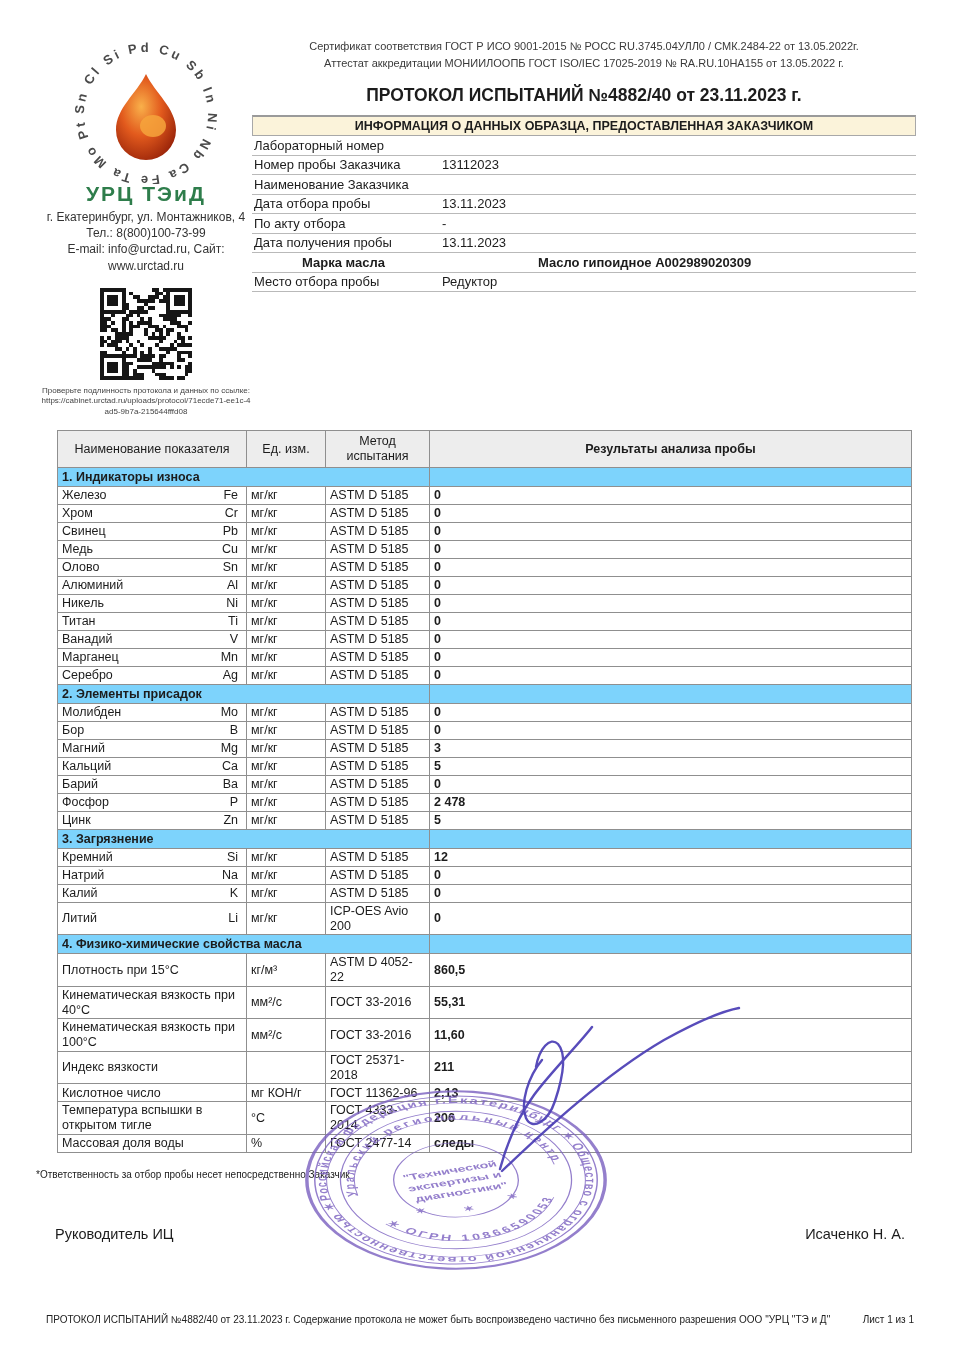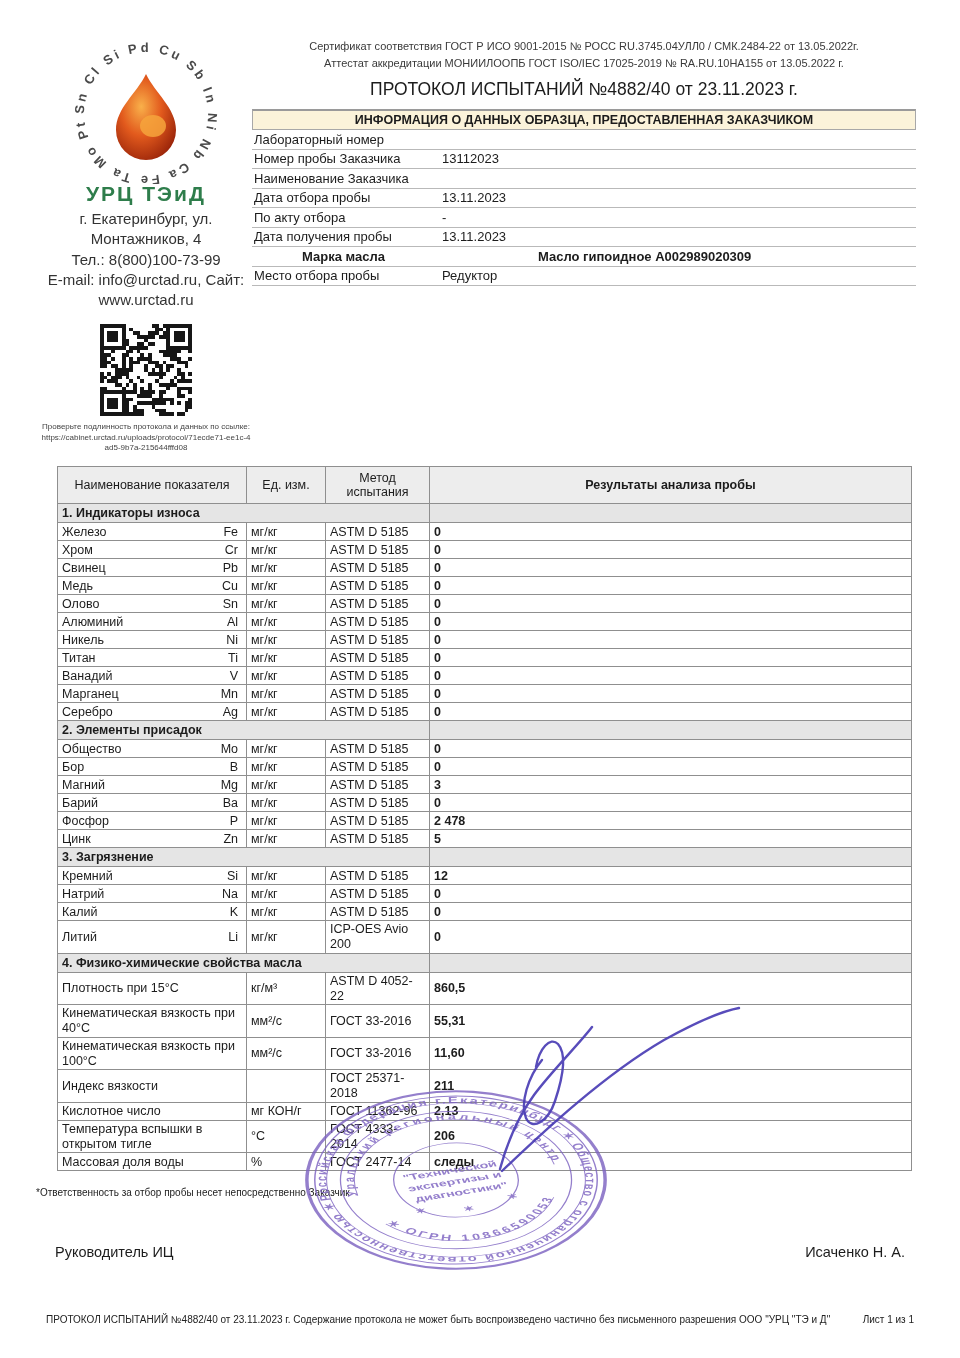--- a/index.html
+++ b/index.html
@@ -3,43 +3,43 @@
 <meta charset="utf-8">
 <style>
   html,body{margin:0;padding:0;background:#fff;}
   .page{position:relative;width:960px;height:1358px;background:#fff;overflow:hidden;
         font-family:"Liberation Sans","DejaVu Sans",sans-serif;color:#1c1c1c;}
   
   .header-row{display:flex;margin:36px 44px 0 40px;}
   .logo-col{width:212px;flex:0 0 212px;text-align:center;}
   .head-col{flex:1;min-width:0;}
   .org-name{font-size:21px;font-weight:bold;letter-spacing:2px;margin-top:-6px;}
-  .org-contacts{font-size:15px;color:#333;line-height:1.35;margin-top:3px;}
+  .org-contacts{font-size:12px;color:#333;line-height:1.35;margin-top:3px;}
   .qr-box{margin:14px auto 0;width:92px;height:92px;}
   .qr-box svg{width:92px;height:92px;display:block;}
   .qr-caption{font-size:8px;color:#444;line-height:1.3;margin-top:6px;word-break:break-all;}
   .cert-lines{font-size:11px;color:#3a3a3a;text-align:center;line-height:1.55;margin-top:2px;}
-  .doc-title{font-size:17.5px;font-weight:normal;text-align:center;margin-top:7px;}
+  .doc-title{font-size:17.5px;font-weight:bold;text-align:center;margin-top:13px;}
   
   .info-block{margin-top:9px;}
   .info-title{background:#FBF3DA;border:1px solid #a8a8a8;border-top:2px solid #9a9a9a;
               font-weight:bold;font-size:12.5px;text-align:center;padding:2px 0;}
   .info-row{display:flex;border-bottom:1px solid #b9b9b9;font-size:13px;min-height:16px;
             padding:1.5px 2px 1px 2px;}
   .info-label{width:188px;flex:0 0 188px;}
   .info-value{flex:1;}
   .info-row.b .info-label,.info-row.b .info-value{font-weight:bold;padding-left:48px;}
   
   table.results{border-collapse:collapse;width:855px;margin:13px 48px 16px 57px;font-size:12.5px;
                 table-layout:fixed;}
   table.results th,table.results td{border:1px solid #8f8f8f;padding:1px 4px;vertical-align:middle;
                 line-height:1.18;}
   table.results th{background:#ededed;font-weight:normal;height:34px;text-align:center;}
   table.results th.b{font-weight:bold;}
-  table.results tr.section td{background:#e5e5e5;font-weight:bold;height:16px;}
+  table.results tr.section td{background:#7dd3fc;font-weight:bold;height:16px;}
   td.name-cell .nc{display:flex;justify-content:space-between;align-items:center;}
   td.name-cell .sym{padding-right:4px;}
   td.result-cell{font-weight:bold;}
   table.results td{height:15px;}
   
   .footnote{font-size:10px;color:#222;margin:3px 0 0 36px;}
   .sign-row{display:flex;justify-content:space-between;margin:46px 55px 0 55px;font-size:14.5px;}
   .stamp{position:absolute;left:298px;top:1086px;width:316px;height:188px;opacity:.82;}
   .signature{position:absolute;left:452px;top:1005px;width:300px;height:185px;}
   .footer{position:absolute;left:46px;right:46px;bottom:33px;display:flex;
@@ -600,21 +600,21 @@
           <td>ASTM D 5185</td>
           <td class="result-cell">0</td>
         </tr>
         <tr class="section">
           <td colspan="3">2. Элементы присадок</td>
           <td></td>
         </tr>
         <tr>
           <td class="name-cell">
             <div class="nc">
-              <span>Общество</span>
+              <span>Молибден</span>
               <span class="sym">Mo</span>
             </div>
           </td>
           <td>мг/кг</td>
           <td>ASTM D 5185</td>
           <td class="result-cell">0</td>
         </tr>
         <tr>
           <td class="name-cell">
             <div class="nc">
@@ -629,20 +629,31 @@
         <tr>
           <td class="name-cell">
             <div class="nc">
               <span>Магний</span>
               <span class="sym">Mg</span>
             </div>
           </td>
           <td>мг/кг</td>
           <td>ASTM D 5185</td>
           <td class="result-cell">3</td>
+        </tr>
+        <tr>
+          <td class="name-cell">
+            <div class="nc">
+              <span>Кальций</span>
+              <span class="sym">Ca</span>
+            </div>
+          </td>
+          <td>мг/кг</td>
+          <td>ASTM D 5185</td>
+          <td class="result-cell">5</td>
         </tr>
         <tr>
           <td class="name-cell">
             <div class="nc">
               <span>Барий</span>
               <span class="sym">Ba</span>
             </div>
           </td>
           <td>мг/кг</td>
           <td>ASTM D 5185</td>

